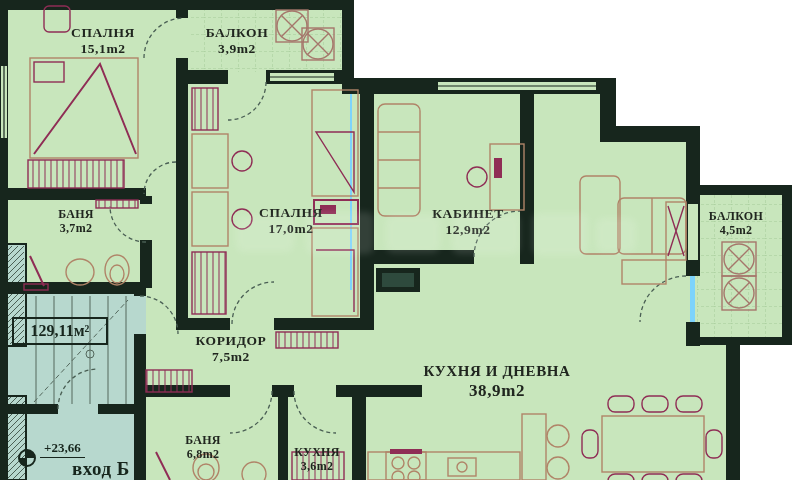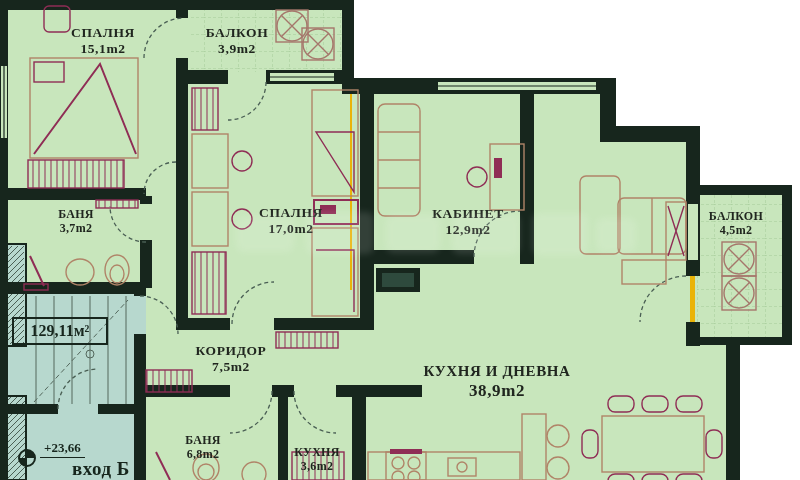--- a/index.html
+++ b/index.html
@@ -1,17 +1,17 @@
 <!DOCTYPE html>
 <html><head>
 <meta charset="utf-8">
 <style>
   html,body{margin:0;padding:0;background:#fff;}
   .plan{
-    position:relative;width:800px;height:480px;background:#eab308;
+    position:relative;width:800px;height:480px;background:#7dd3fc;
     font-family:"Liberation Serif","DejaVu Serif",serif;overflow:hidden;
   }
   .plan svg{position:absolute;left:0;top:0;}
   .lbl{
     position:absolute;transform:translate(-50%,-50%);
     text-align:center;color:#20261f;line-height:1.18;letter-spacing:.6px;white-space:nowrap;
   }
   .lbl .nm,.lbl .ar{display:block;font-weight:700;}
   .f13 .nm,.f13 .ar{font-size:13.5px;}
   .f12 .nm,.f12 .ar{font-size:12px;letter-spacing:.3px;}
@@ -283,21 +283,21 @@
   <span class="ar">17,0m2</span>
 </div>
 <div class="lbl f13" style="left:468px;top:222px">
   <span class="nm">КАБИНЕТ</span>
   <span class="ar">12,9m2</span>
 </div>
 <div class="lbl f12" style="left:736px;top:223px">
   <span class="nm">БАЛКОН</span>
   <span class="ar">4,5m2</span>
 </div>
-<div class="lbl f13" style="left:231px;top:359px">
+<div class="lbl f13" style="left:231px;top:349px">
   <span class="nm">КОРИДОР</span>
   <span class="ar">7,5m2</span>
 </div>
 <div class="lbl f15" style="left:497px;top:382px">
   <span class="nm">КУХНЯ И ДНЕВНА</span>
   <span class="ar">38,9m2</span>
 </div>
 <div class="lbl f12" style="left:203px;top:447px">
   <span class="nm">БАНЯ</span>
   <span class="ar">6,8m2</span>

